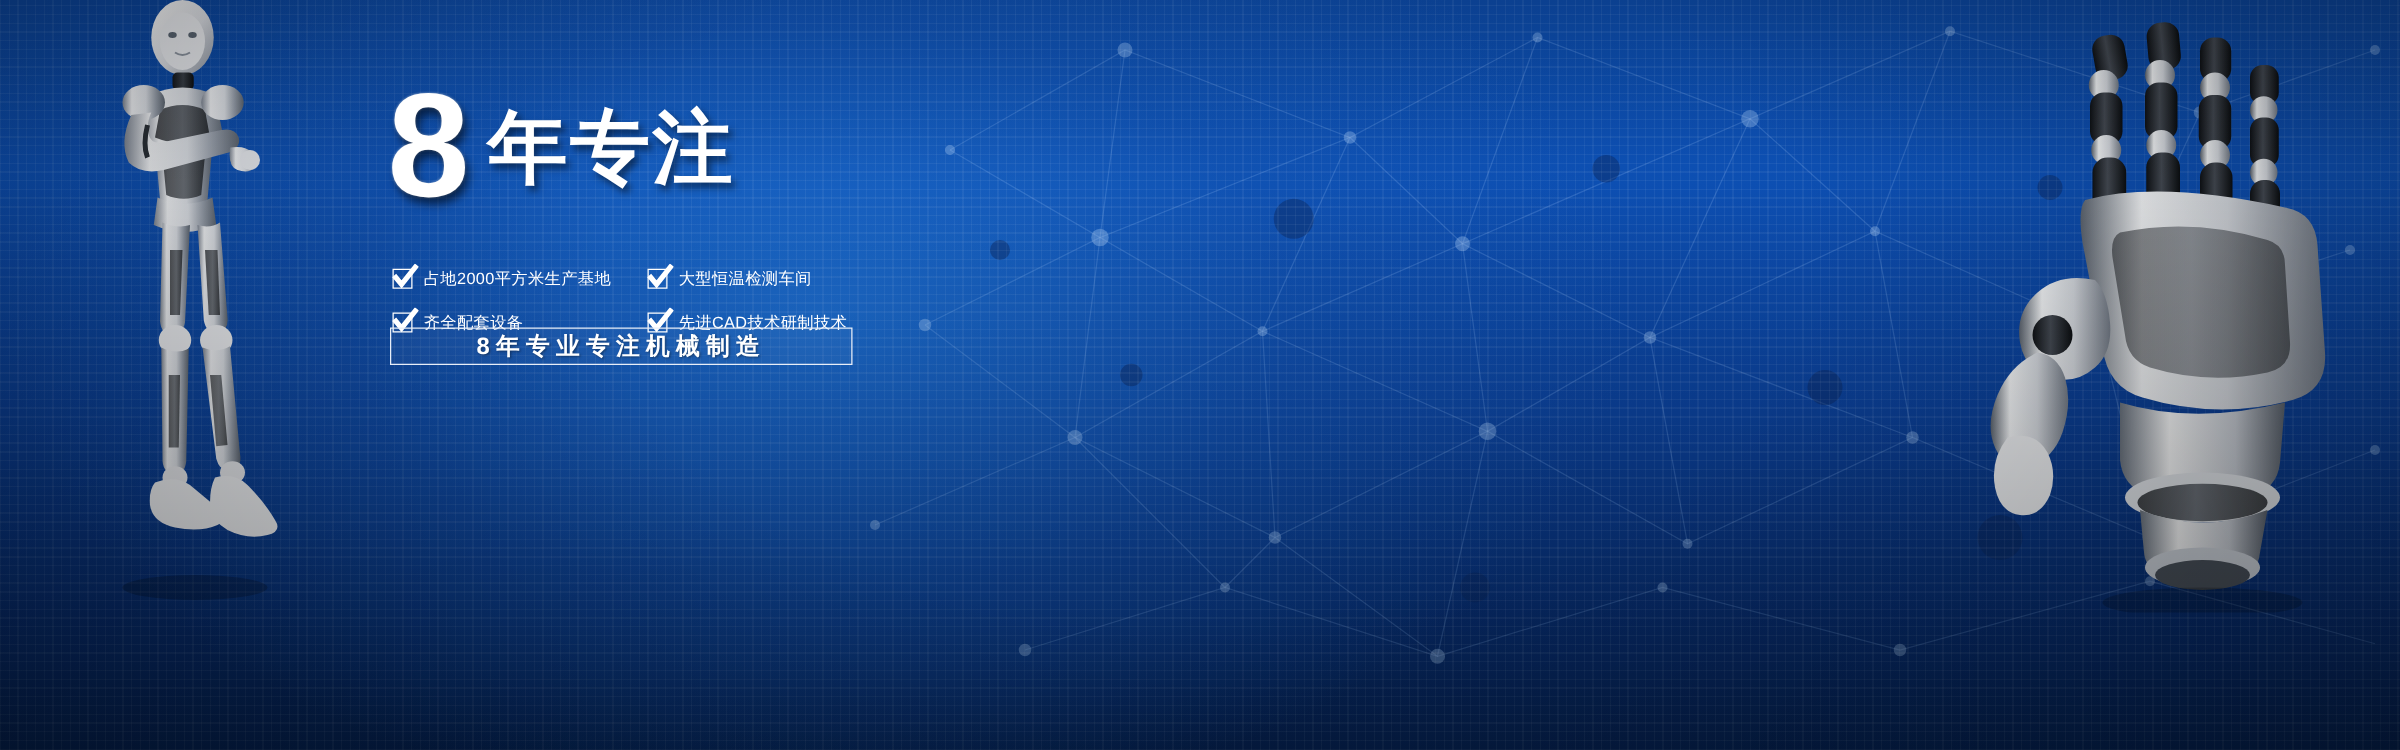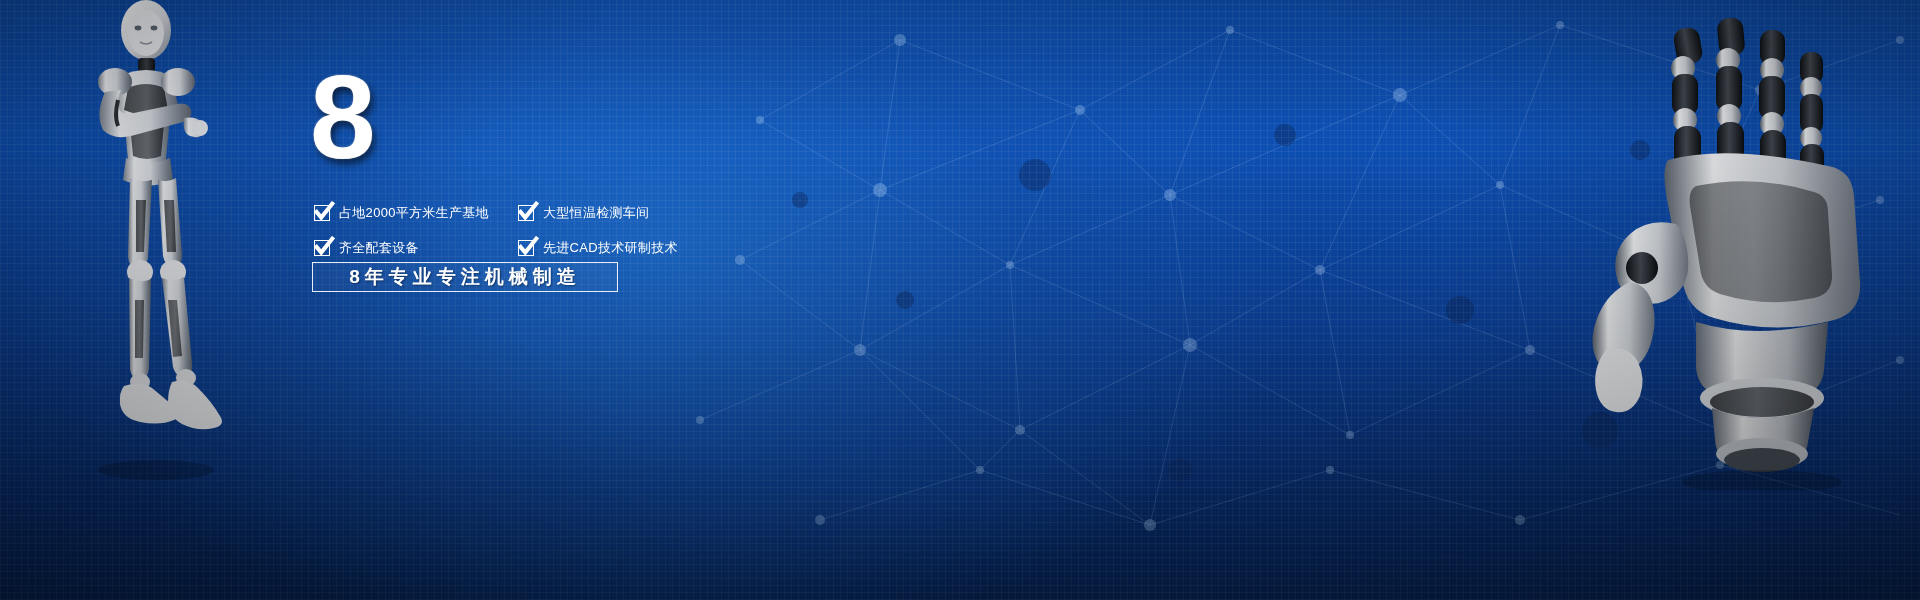--- a/index.html
+++ b/index.html
@@ -57,33 +57,33 @@
   }
 
   .ghost{
     position:absolute; left:2px; top:86px;
     font-size:46px; font-weight:bold; letter-spacing:3px;
     color:rgba(255,255,255,0.16);
     white-space:nowrap;
   }
 
   .features{
-    position:absolute; left:4px; top:128px; width:420px;
+    position:absolute; left:4px; top:138px; width:420px;
     display:grid; grid-template-columns:200px 200px; row-gap:17px; column-gap:4px;
   }
   .feat{ display:flex; align-items:center; gap:9px; }
   .chk{
     width:16px; height:16px; flex:0 0 16px; position:relative;
     border:1.6px solid #ffffff; background:transparent;
   }
   .chk svg{ position:absolute; left:-2px; top:-5px; width:22px; height:22px; }
   .feat-label{ font-size:13px; color:#ffffff; white-space:nowrap; letter-spacing:0.3px; }
 
   .cta{
-    position:absolute; left:2px; top:186px; width:306px; height:30px;
+    position:absolute; left:2px; top:186px; width:370px; height:30px;
     border:1.5px solid #e8eef8; display:flex; align-items:center; justify-content:center;
     background:rgba(255,255,255,0.03);
   }
   .cta span{
     font-size:19px; font-weight:bold; color:#ffffff; letter-spacing:5px;
     text-shadow:1px 1px 2px rgba(0,0,0,0.4);
   }
 </style>
 </head>
 <body>
@@ -291,20 +291,21 @@
     <ellipse cx="262" cy="450" rx="38" ry="12" fill="#4a525c"></ellipse>
     <ellipse cx="262" cy="472" rx="80" ry="12" fill="rgba(0,0,0,0.2)"></ellipse>
   </svg>
 
   <div class="vignette"></div>
 
   <div class="content">
 
     <div class="headline">
       <span class="eight">8</span>
+      <span class="nzz">年专注</span>
     </div>
 
 
     <div class="features">
       <div class="feat">
         <span class="chk">
           <svg viewBox="0 0 24 24">
               <path d="M4 12 L9 18 L21 3" stroke="#ffffff" stroke-width="4.5" fill="none" stroke-linecap="square"></path>
             </svg>
         </span>

